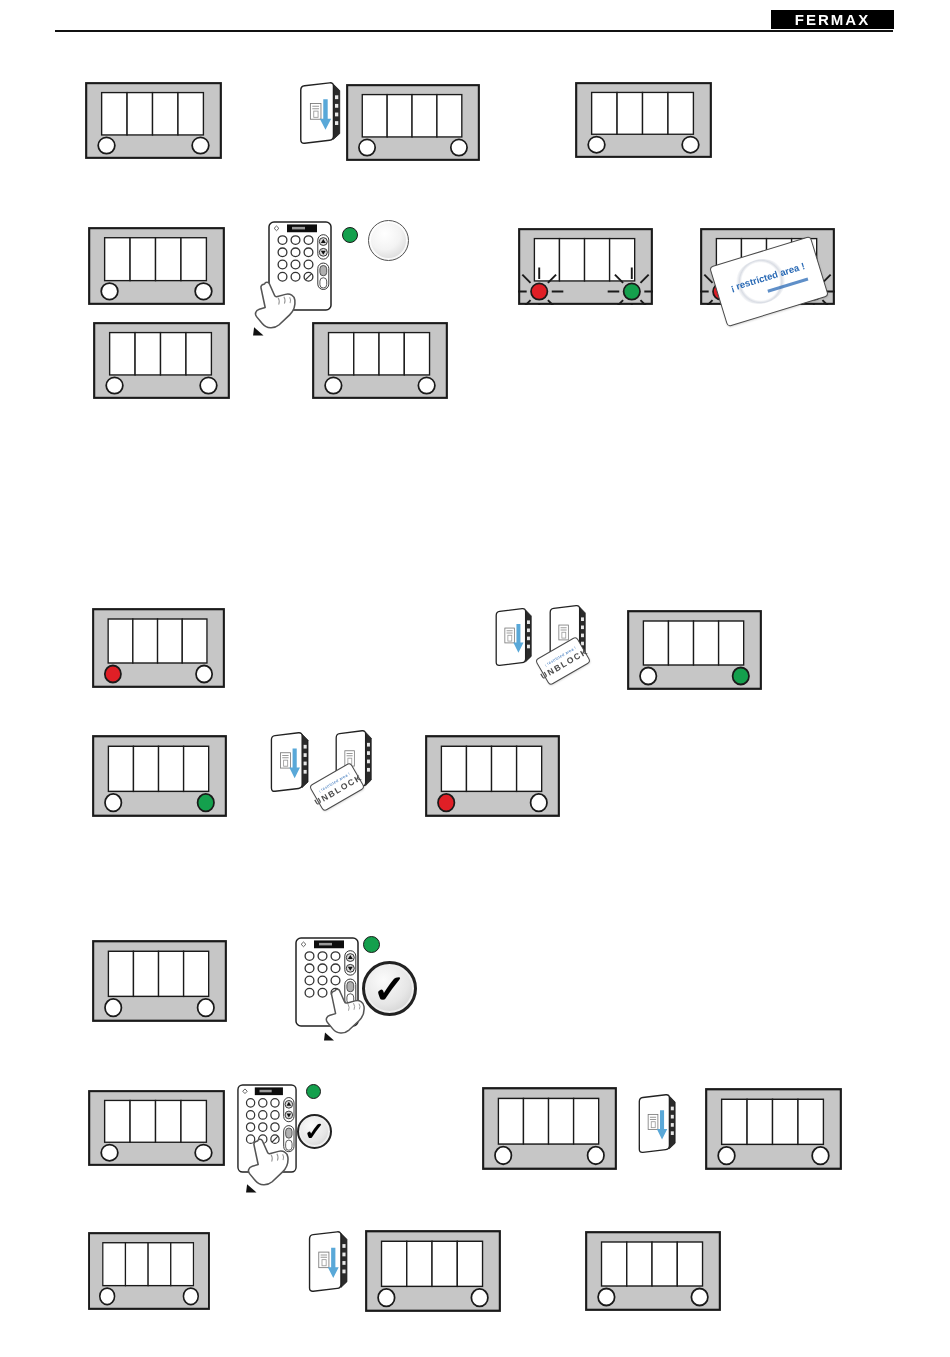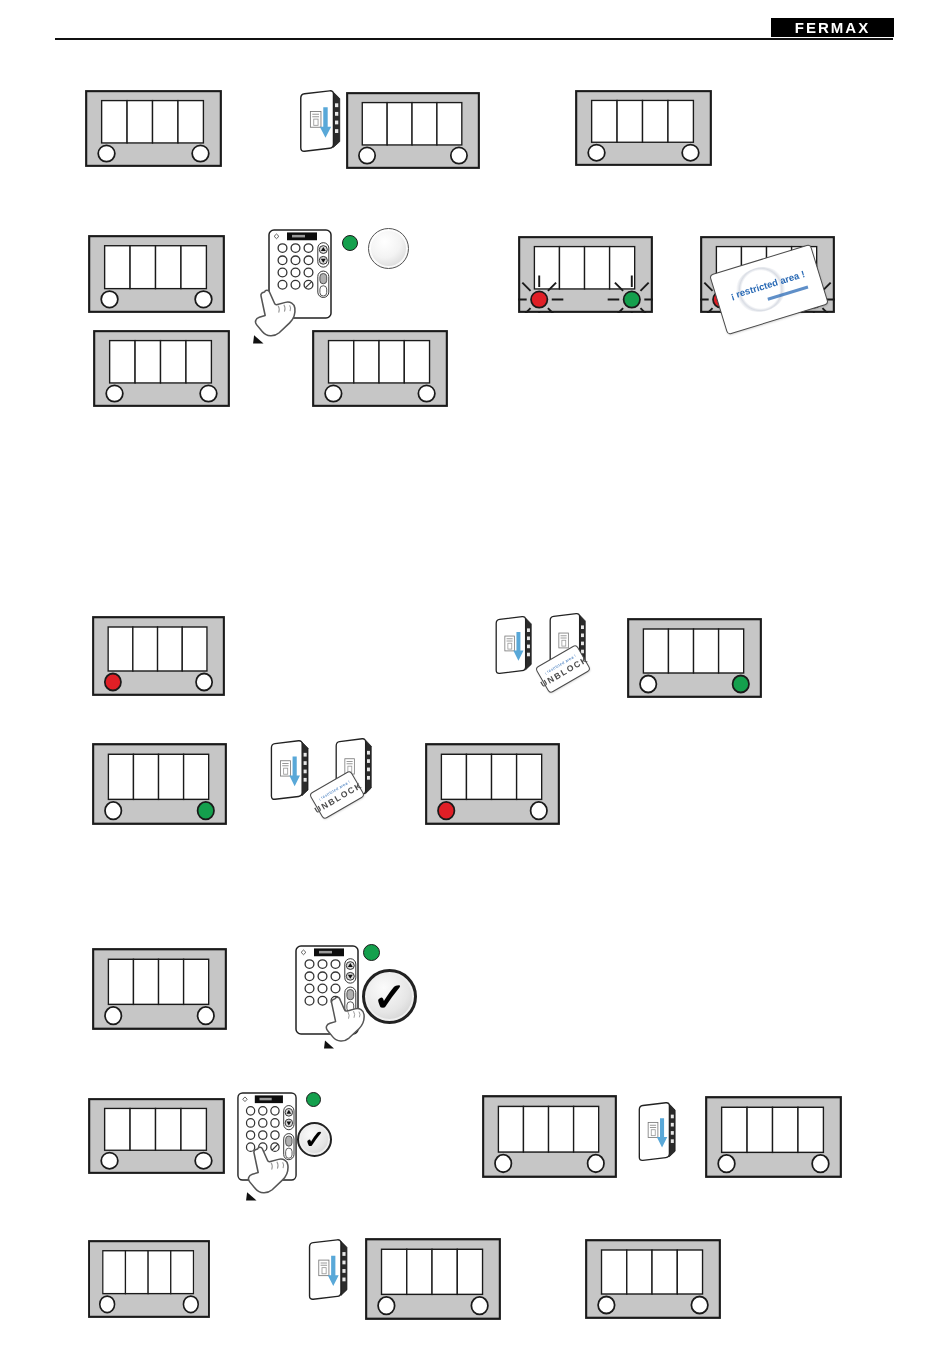--- a/index.html
+++ b/index.html
@@ -1,18 +1,18 @@
 <!DOCTYPE html>
 <html><head>
 <meta charset="utf-8">
 <style>
   *{margin:0;padding:0;box-sizing:border-box}
   html,body{background:#fff}
   body{width:950px;height:1357px;position:relative;font-family:"Liberation Sans",sans-serif;overflow:hidden}
-  .page{position:absolute;left:0;top:8px;width:950px;height:1190px;background:#fff}
+  .page{position:absolute;left:0;top:0;width:950px;height:1190px;background:#fff}
   .fig{position:absolute}
   svg.fig{overflow:visible}
   
   .rule{position:absolute;left:55px;top:30px;width:838px;height:2px;background:#111}
   .logo{position:absolute;left:771px;top:10px;width:123px;height:19px;background:#000;color:#fff;
         display:flex;align-items:center;justify-content:center;font-weight:bold;font-size:15px;
         letter-spacing:2px;font-family:"Liberation Sans",sans-serif}
   
   .dot{position:absolute;border-radius:50%;background:#14a04d;border:1.6px solid #1b1b1b}
   

